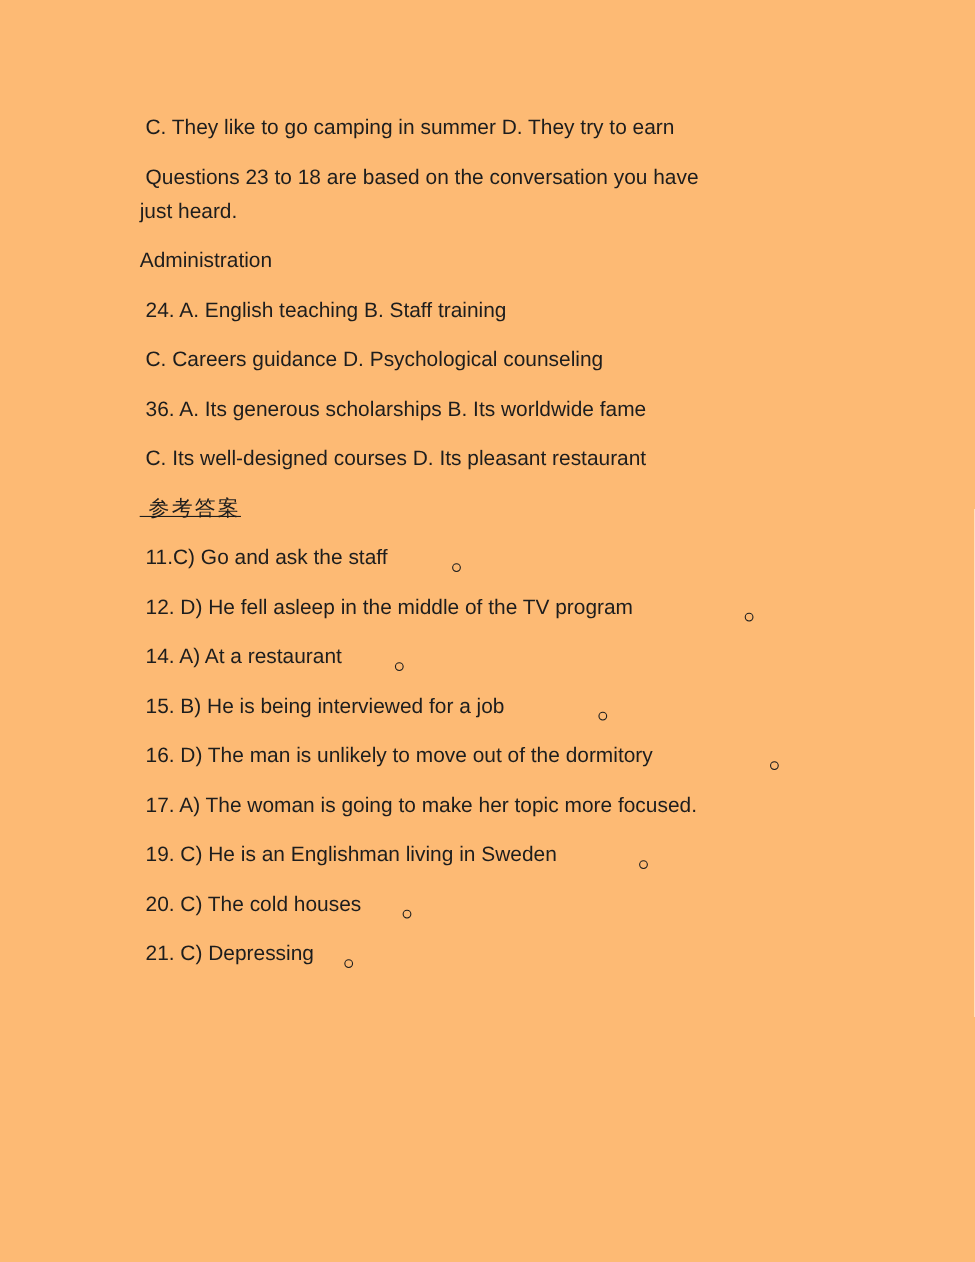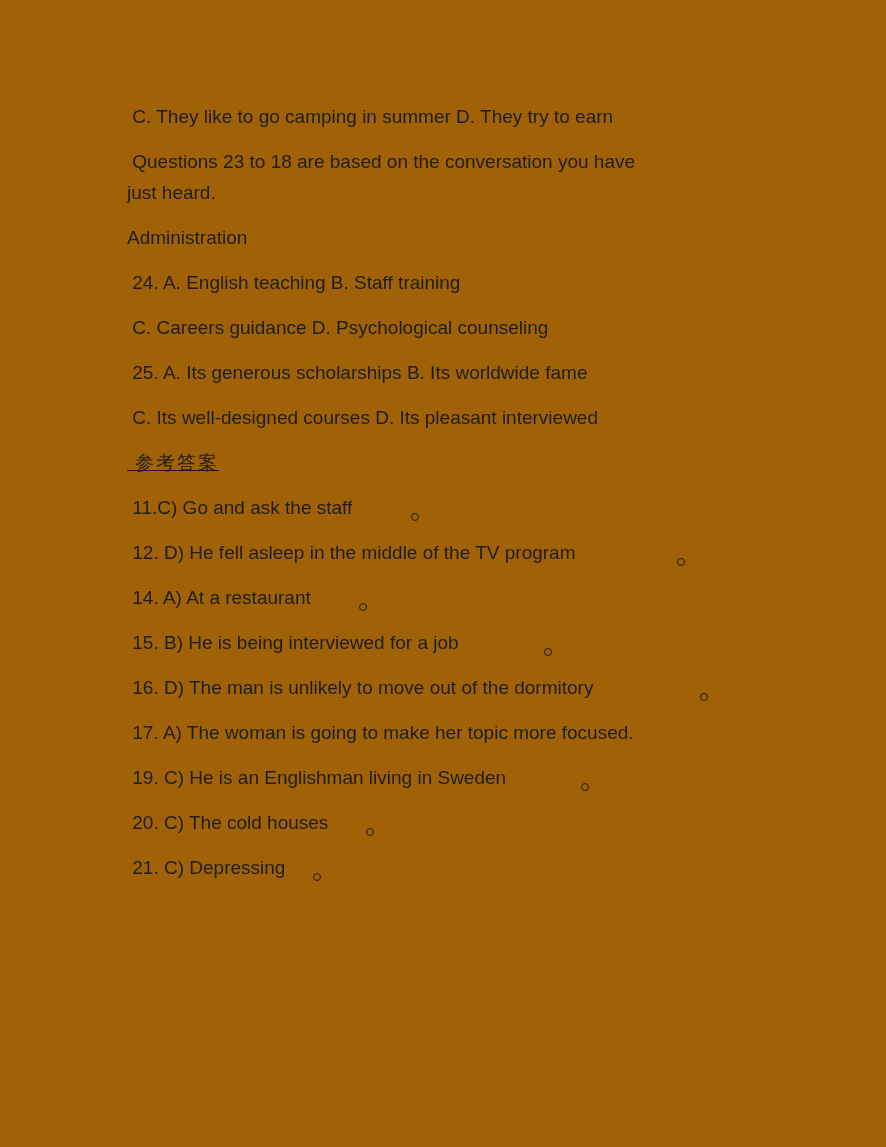--- a/index.html
+++ b/index.html
@@ -4,21 +4,21 @@
 <style>
   html, body {
     margin: 0;
     padding: 0;
     background: #ffffff;
   }
   .page {
     position: relative;
     width: 886px;
     height: 1147px;
-    background: #a16207;
+    background: #fdba74;
     overflow: hidden;
   }
   .content {
     position: absolute;
     left: 127px;
     top: 101px;
     right: 40px;
   }
   .para {
     margin: 0 0 14px 0;
@@ -62,24 +62,24 @@
       <div class="para">
         <div class="line">Administration</div>
       </div>
       <div class="para">
         <div class="line"> 24. A. English teaching B. Staff training</div>
       </div>
       <div class="para">
         <div class="line"> C. Careers guidance D. Psychological counseling</div>
       </div>
       <div class="para">
-        <div class="line"> 25. A. Its generous scholarships B. Its worldwide fame</div>
+        <div class="line"> 36. A. Its generous scholarships B. Its worldwide fame</div>
       </div>
       <div class="para">
-        <div class="line"> C. Its well-designed courses D. Its pleasant interviewed</div>
+        <div class="line"> C. Its well-designed courses D. Its pleasant restaurant</div>
       </div>
       <div class="para heading">
         <div class="line"> 参考答案</div>
       </div>
       <div class="para">
         <div class="line"> 11.C) Go and ask the staff           <span class="cjk-period">。</span></div>
       </div>
       <div class="para">
         <div class="line"> 12. D) He fell asleep in the middle of the TV program                   <span class="cjk-period">。</span></div>
       </div>

